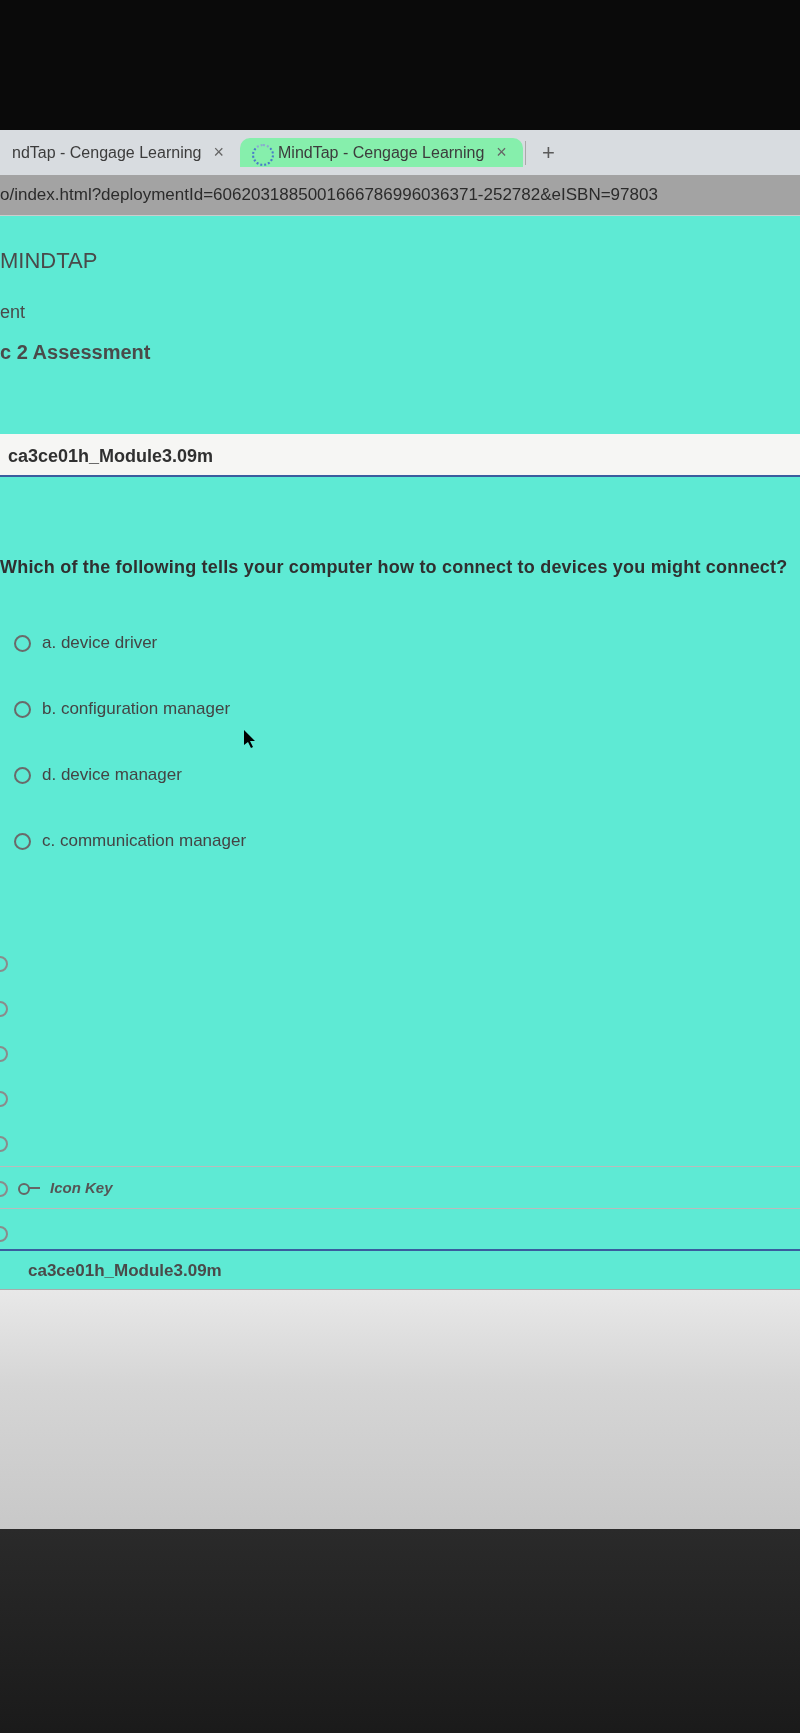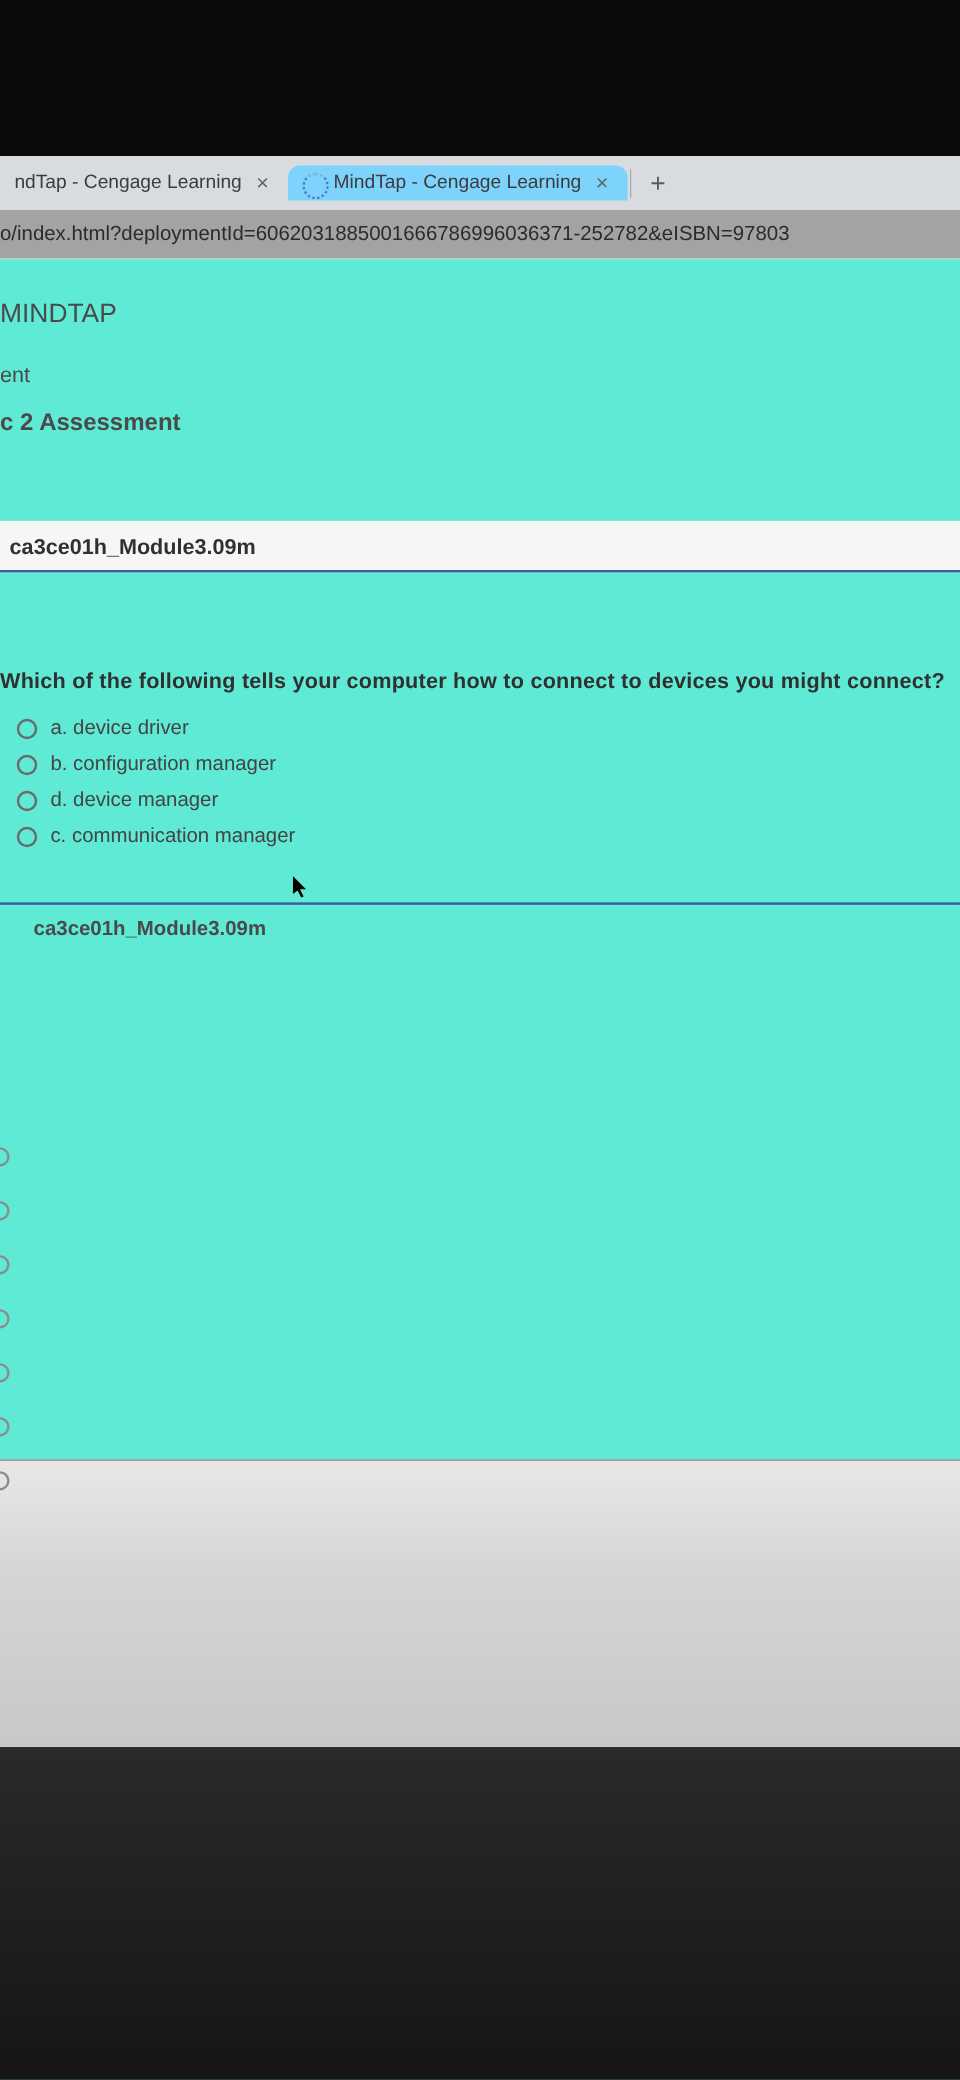--- a/index.html
+++ b/index.html
@@ -31,21 +31,21 @@
       padding: 0 12px;
       height: 29px;
       background: #d8dce0;
       border-radius: 0;
       font-size: 16px;
       color: #3c3c3c;
       gap: 8px;
       white-space: nowrap;
     }
     .tab.active {
-      background: #7dd3fc;
+      background: #86efac;
       border-radius: 10px 10px 0 0;
     }
     .tab-close {
       font-size: 18px;
       color: #666;
       cursor: pointer;
       padding: 0 4px;
     }
     .tab-icon-loading {
       width: 18px;
@@ -124,20 +124,21 @@
     .options {
       padding-left: 14px;
     }
     .option {
       display: flex;
       align-items: center;
       gap: 11px;
       padding: 5px 0;
       color: #444;
       font-size: 17px;
+      margin-top: 36px;
     }
     .radio {
       width: 17px;
       height: 17px;
       border: 2px solid #6a6a6a;
       border-radius: 50%;
       flex-shrink: 0;
     }
     .cursor-arrow {
       position: absolute;
@@ -263,20 +264,24 @@
         <div class="option">
           <span class="radio"></span>
           <span>d. device manager</span>
         </div>
         <div class="option">
           <span class="radio"></span>
           <span>c. communication manager</span>
         </div>
       </div>
 
+      <div class="icon-key-row">
+        <span class="key-icon"></span>
+        <span>Icon Key</span>
+      </div>
     </div>
 
     <div class="question-footer">ca3ce01h_Module3.09m</div>
   </div>
 
   <div class="sidebar-radios">
     <span class="sidebar-radio"></span>
     <span class="sidebar-radio"></span>
     <span class="sidebar-radio"></span>
     <span class="sidebar-radio"></span>

